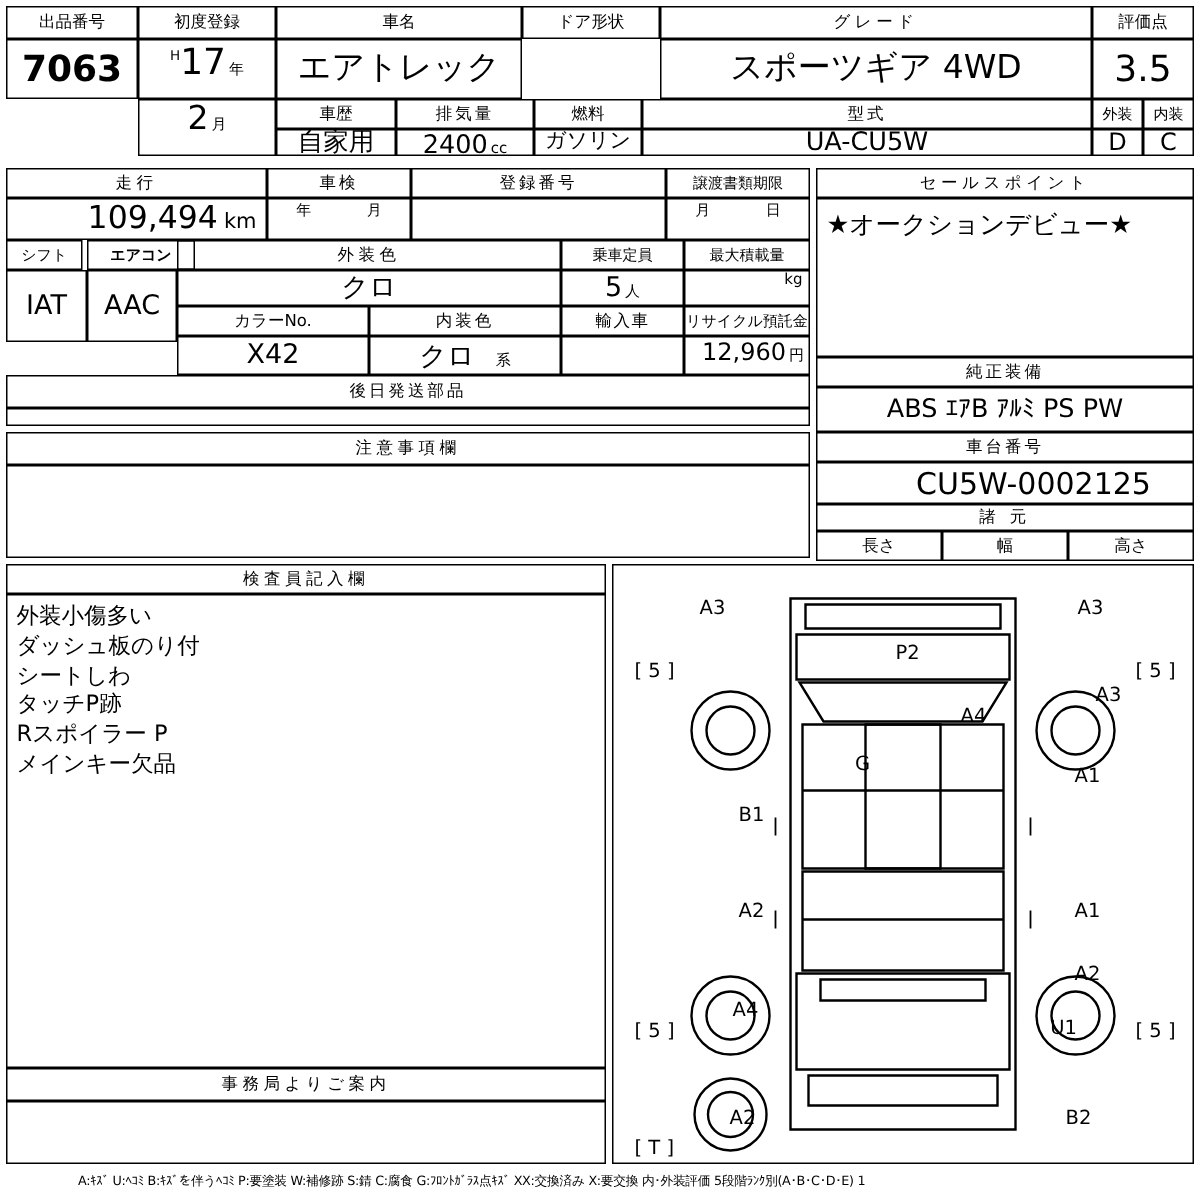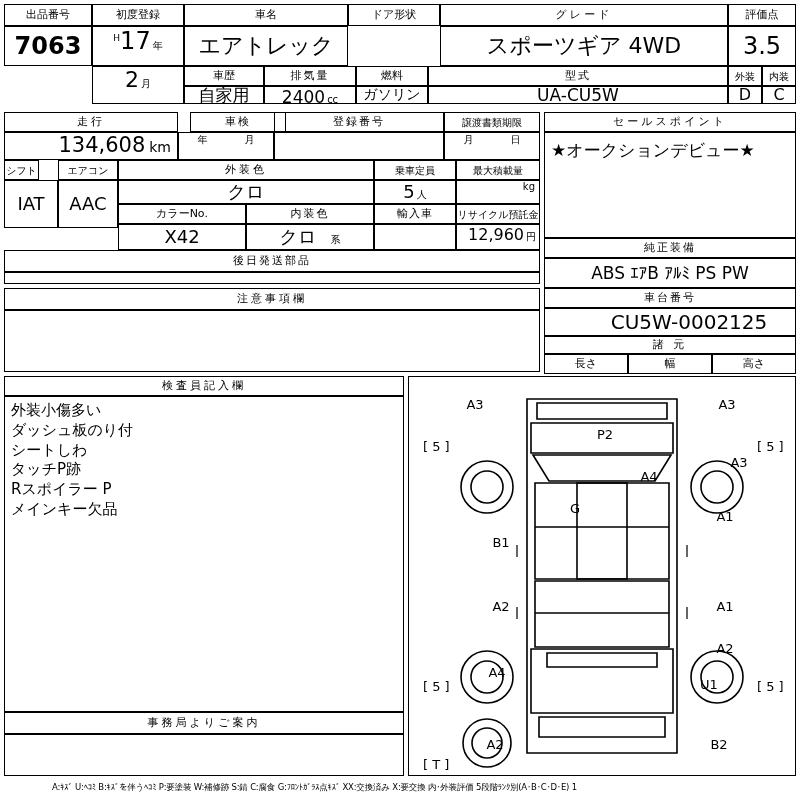--- a/index.html
+++ b/index.html
@@ -86,48 +86,48 @@
     <div class="val" style="height:100%;font-size:17px;">UA-CU5W</div>
   </div>
   <div class="bx" style="left:728px;top:86px;width:34px;height:18px;">
     <div class="val" style="height:100%;font-size:16px;">D</div>
   </div>
   <div class="bx" style="left:762px;top:86px;width:34px;height:18px;">
     <div class="val" style="height:100%;font-size:16px;">C</div>
   </div>
 
   <div class="bx lbl" style="left:4px;top:112px;width:174px;height:20px;letter-spacing:3px;">走行</div>
-  <div class="bx lbl" style="left:190px;top:112px;width:96px;height:20px;letter-spacing:2px;">車検</div>
+  <div class="bx lbl" style="left:178px;top:112px;width:96px;height:20px;letter-spacing:2px;">車検</div>
   <div class="bx lbl" style="left:274px;top:112px;width:170px;height:20px;letter-spacing:2px;">登録番号</div>
   <div class="bx lbl" style="left:444px;top:112px;width:96px;height:20px;font-size:10px;">譲渡書類期限</div>
 
   <div class="bx" style="left:4px;top:132px;width:174px;height:28px;">
     <div class="row" style="height:100%;justify-content:flex-end;padding-right:6px;">
-      <span style="font-size:21px;">134,608</span>
+      <span style="font-size:21px;">109,494</span>
       <span class="unit" style="font-size:14px;margin-left:4px;">km</span>
     </div>
   </div>
   <div class="bx" style="left:178px;top:132px;width:96px;height:28px;">
     <div class="row" style="height:100%;justify-content:space-around;">
       <span class="sub">年</span>
       <span class="sub">月</span>
     </div>
   </div>
   <div class="bx" style="left:274px;top:132px;width:170px;height:28px;">
     <div class="val" style="height:100%;font-size:16px;"></div>
   </div>
   <div class="bx" style="left:444px;top:132px;width:96px;height:28px;">
     <div class="row" style="height:100%;justify-content:space-around;">
       <span class="sub">月</span>
       <span class="sub">日</span>
     </div>
   </div>
 
-  <div class="bx lbl" style="left:4px;top:160px;width:35px;height:20px;font-size:10px;">シフト</div>
-  <div class="bx lbl" style="left:58px;top:160px;width:60px;height:20px;font-size:10px;">エアコン</div>
+  <div class="bx lbl" style="left:4px;top:160px;width:51px;height:20px;font-size:10px;">シフト</div>
+  <div class="bx lbl" style="left:58px;top:160px;width:72px;height:20px;font-size:10px;font-weight:bold;">エアコン</div>
   <div class="bx lbl" style="left:118px;top:160px;width:256px;height:20px;letter-spacing:3px;">外装色</div>
   <div class="bx lbl" style="left:374px;top:160px;width:82px;height:20px;font-size:10px;">乗車定員</div>
   <div class="bx lbl" style="left:456px;top:160px;width:84px;height:20px;font-size:10px;">最大積載量</div>
 
   <div class="bx" style="left:4px;top:180px;width:54px;height:48px;">
     <div class="val" style="height:100%;font-size:18px;">IAT</div>
   </div>
   <div class="bx" style="left:58px;top:180px;width:60px;height:48px;">
     <div class="val" style="height:100%;font-size:18px;">AAC</div>
   </div>

